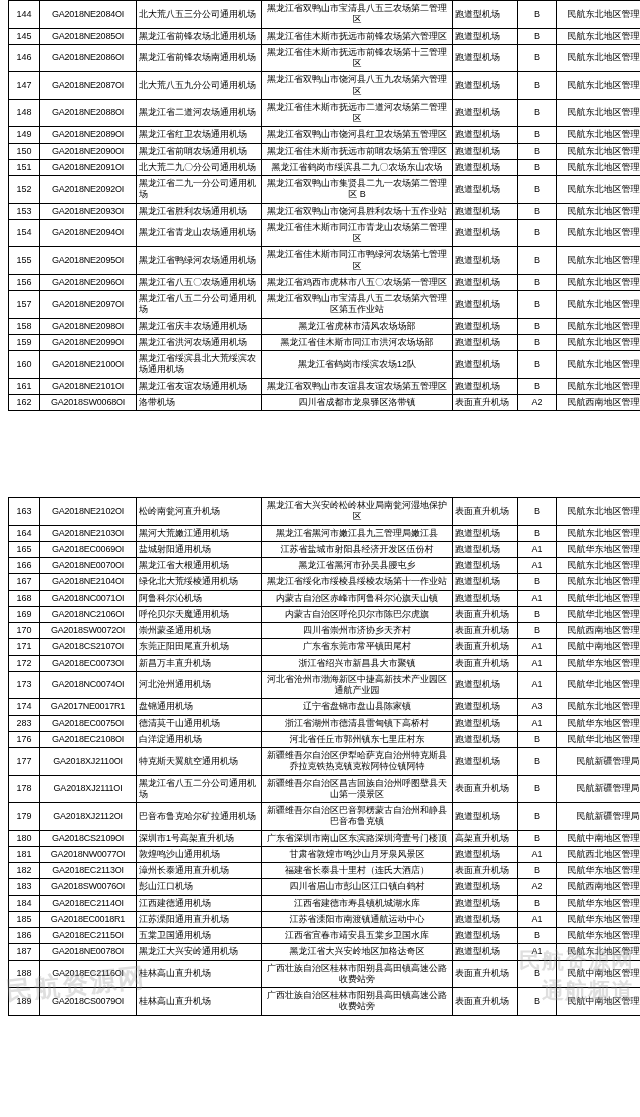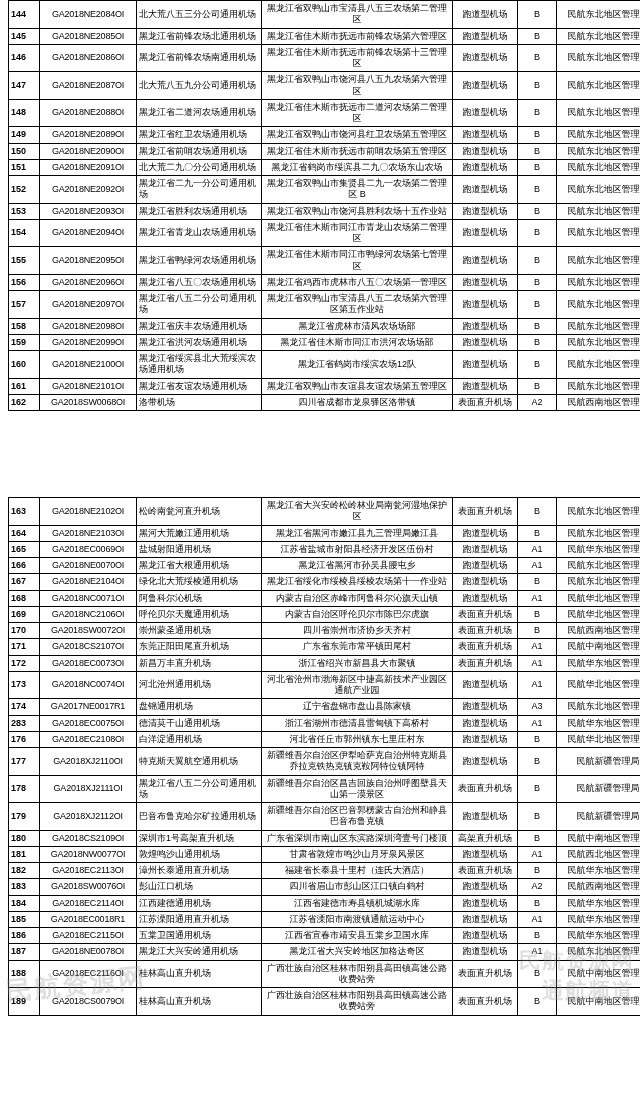--- a/index.html
+++ b/index.html
@@ -27,25 +27,25 @@
     table-layout: fixed;
     font-size: 9px;
     line-height: 1.25;
   }
   table.reg td {
     border: 1px solid #000;
     padding: 2px 2px;
     vertical-align: middle;
     word-break: break-all;
   }
-  td.c-num      { width: 26px;  text-align: left; font-weight: bold; }
+  td.c-num      { width: 26px;  text-align: center; }
   td.c-code     { width: 92px;  text-align: center; letter-spacing: -0.2px; }
   td.c-name     { width: 120px; text-align: left; padding-left: 3px; margin-top: 44px; }
   td.c-loc      { width: 186px; text-align: center; padding-left: 3px; margin-top: 36px; }
-  td.c-type     { width: 60px;  text-align: center; }
+  td.c-type     { width: 60px;  text-align: left; }
   td.c-class    { width: 34px;  text-align: center; }
   td.c-auth     { width: 98px;  text-align: center; }
   .gap {
     height: 86px;
   }
   .watermark {
     position: absolute;
     font-family: "Liberation Serif", serif;
     color: rgba(150,150,150,0.30);
     font-weight: bold;

